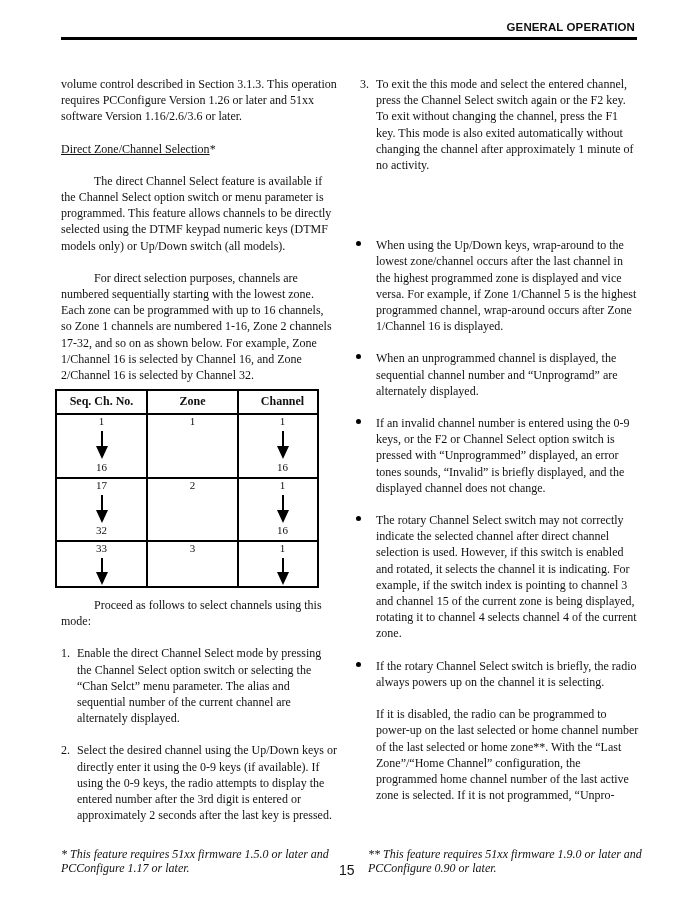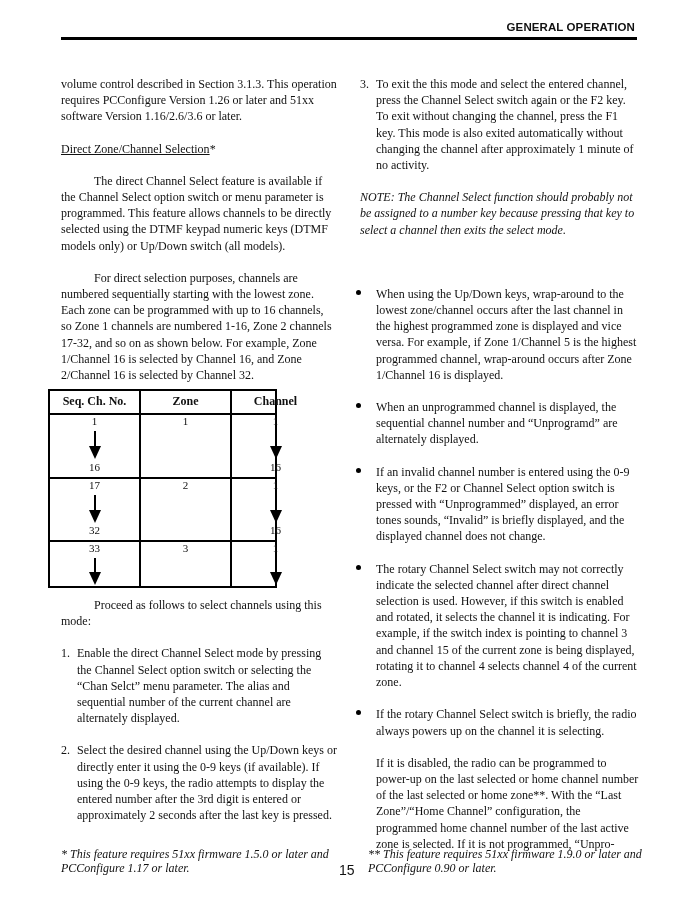--- a/index.html
+++ b/index.html
@@ -9,21 +9,21 @@
   .header-title { position: absolute; right: 60px; top: 21px; font-size: 11.5px; font-weight: bold; letter-spacing: 0.1px; }
   .header-rule { position: absolute; left: 61px; top: 37px; width: 576px; height: 3px; background: #000; }
   .col { position: absolute; top: 76px; font-size: 12px; line-height: 16.2px; }
   .col-left { left: 61px; width: 276px; }
   .col-right { left: 360px; width: 280px; }
   p { margin: 0; }
   .indent { text-indent: 33px; }
   .u { text-decoration: underline; }
   .gap { height: 16px; }
   .it { font-style: italic; }
-  .tbl { position: absolute; left: 48px; top: 389px; width: 229px; height: 199px; border: 2px solid #000; box-sizing: border-box; }
+  .tbl { position: absolute; left: 55px; top: 389px; width: 264px; height: 199px; border: 2px solid #000; box-sizing: border-box; }
   .tbl .hdr { position: absolute; left: 0; right: 0; top: 0; height: 22px; border-bottom: 2px solid #000; }
   .tbl .vline { position: absolute; top: 0; bottom: 0; width: 2px; background: #000; }
   .tbl .hline { position: absolute; left: 0; right: 0; height: 2px; background: #000; }
   .tbl .hcell { position: absolute; top: 3px; font-weight: bold; font-size: 12px; text-align: center; }
   .tbl .cell { position: absolute; font-size: 11px; text-align: center; }
   .arrow { position: absolute; width: 12px; }
   .arrow .shaft { position: absolute; left: 5px; top: 0; width: 1.5px; background: #000; }
   .arrow .head { position: absolute; left: 0; width: 0; height: 0; border-left: 6px solid transparent; border-right: 6px solid transparent; border-top: 13px solid #000; }
   .list-item { position: relative; padding-left: 16px; }
   .list-item .num { position: absolute; left: 0; top: 0; }
@@ -115,21 +115,20 @@
     <p>Select the desired channel using the Up/Down keys or directly enter it using the 0-9 keys (if available). If using the 0-9 keys, the radio attempts to display the entered number after the 3rd digit is entered or approximately 2 seconds after the last key is pressed.</p>
   </div>
 </div>
 
 <div class="col col-right serif">
   <div class="list-item">
     <span class="num">3.</span>
     <p>To exit the this mode and select the entered channel, press the Channel Select switch again or the F2 key. To exit without changing the channel, press the F1 key. This mode is also exited automatically without changing the channel after approximately 1 minute of no activity.</p>
   </div>
   <div class="gap"></div>
-  <p class="it">NOTE: The Channel Select function should probably not be assigned to a number key because pressing that key to select a channel then exits the select mode.</p>
   <div class="gap"></div>
   <div class="gap"></div>
   <div class="gap"></div>
   <div class="bullet-item">
     <span class="bul"></span>
     <p>When using the Up/Down keys, wrap-around to the lowest zone/channel occurs after the last channel in the highest programmed zone is displayed and vice versa. For example, if Zone 1/Channel 5 is the highest programmed channel, wrap-around occurs after Zone 1/Channel 16 is displayed.</p>
   </div>
   <div class="gap"></div>
   <div class="bullet-item">
     <span class="bul"></span>

